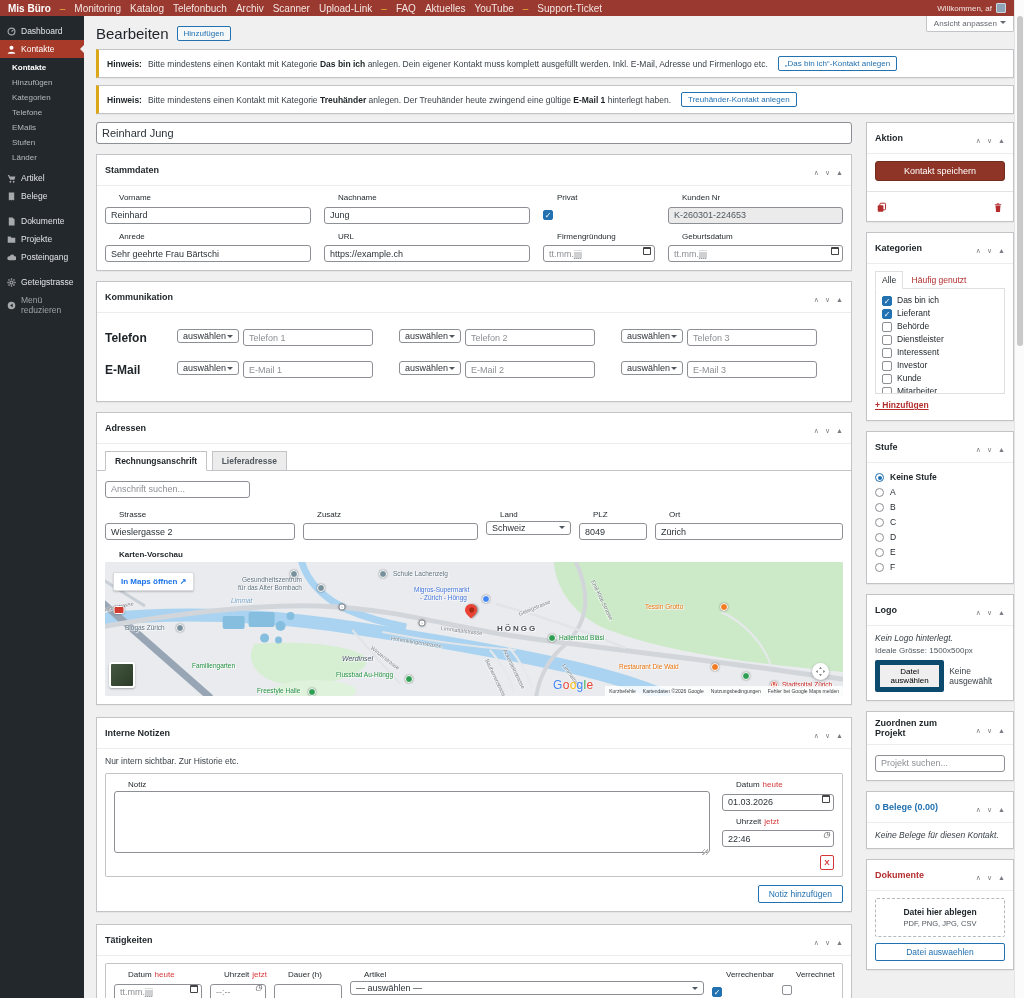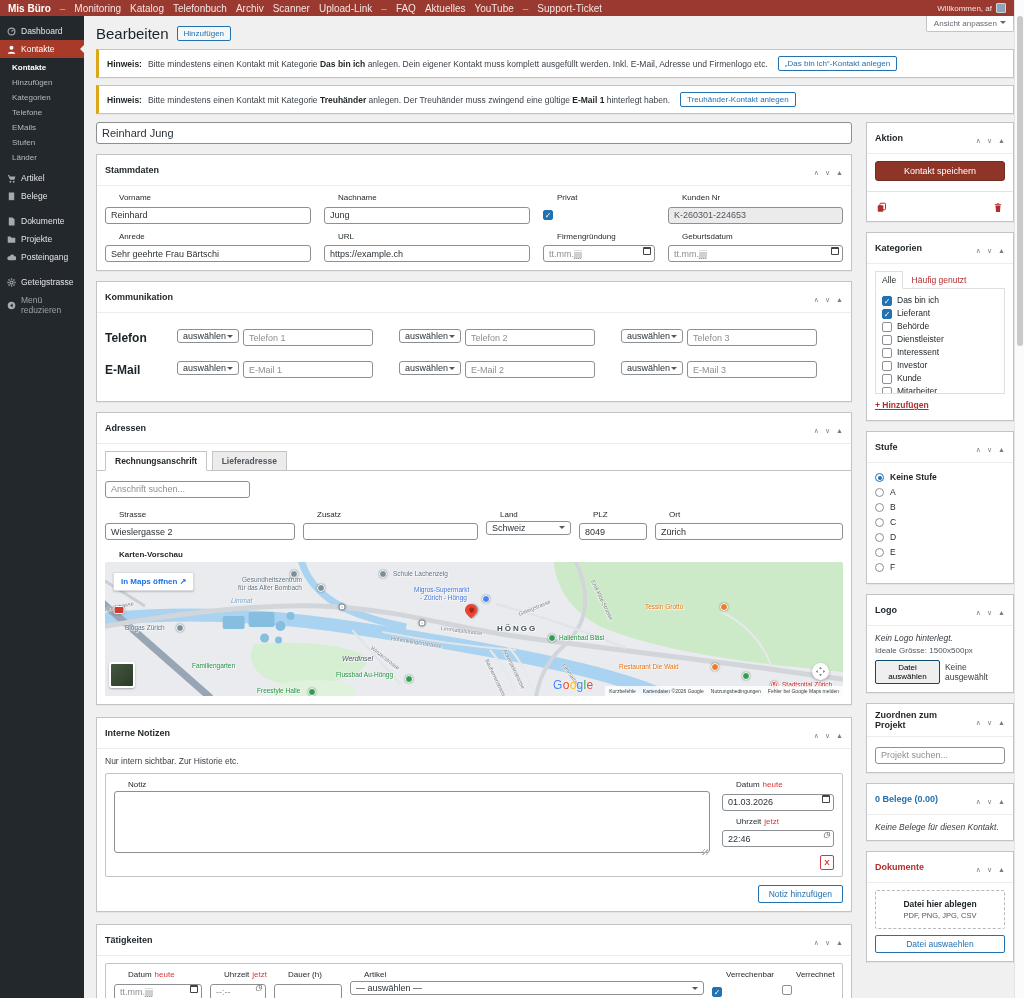--- a/index.html
+++ b/index.html
@@ -123,21 +123,21 @@
   .cat-tab.active{border:1px solid #dfdfdf;border-bottom-color:#fff;background:#fff;color:#1d2327;text-align:center;}
   .cat-tab.link{color:var(--red);}
   .cat-list{border:1px solid #dfdfdf;padding:5px 6px;height:106px;overflow:hidden;}
   .cat-item{display:flex;align-items:center;gap:5px;font-size:8.5px;line-height:13px;}
   .add-link{display:inline-block;margin-top:6px;font-size:8.5px;font-weight:bold;color:var(--red);text-decoration:underline;cursor:pointer;}
   .st-item{display:flex;align-items:center;gap:6px;font-size:8.5px;line-height:15px;}
   .st-item.sel{font-weight:bold;}
   .logo-empty{font-size:8.5px;font-style:italic;color:#3c434a;margin-bottom:3px;}
   .logo-size{font-size:8px;color:#50575e;margin-bottom:5px;}
   .file-row{display:flex;align-items:center;gap:5px;font-size:8.5px;color:#3c434a;}
-  .file-btn{background:#efefef;border:1px solid #0c4a6e;border-radius:2px;font-size:8px;padding:2px 5px;cursor:pointer;}
+  .file-btn{background:#efefef;border:5px solid #0c4a6e;border-radius:2px;font-size:8px;padding:2px 5px;cursor:pointer;}
   .belege-empty{font-size:8.5px;font-style:italic;color:#3c434a;}
   .dropzone{border:1px dashed #b5b8bc;border-radius:2px;text-align:center;padding:8px 4px;}
   .dz-t{font-size:8.5px;font-weight:bold;} .dz-f{font-size:7.5px;color:#50575e;margin-top:2px;}
   .dz-btn{display:block;width:100%;margin-top:6px;font-size:8.5px;color:var(--accent);background:#fff;border:1px solid var(--accent);border-radius:2px;padding:3px 0;cursor:pointer;text-align:center;}
   
   #scrollbar{position:absolute;top:0;right:0;width:10px;height:998px;background:#fbfbfb;border-left:1px solid #e4e4e4;z-index:60;}
   #scrollbar .thumb{position:absolute;top:16px;left:1.5px;width:6px;height:330px;background:#c9c9c9;border-radius:3px;}
 </style>
 </head>
 <body>
@@ -254,21 +254,21 @@
   </div>
 
   <div class="notice">
     <span style="white-space:nowrap;"><b>Hinweis:</b></span>
     <span><span>Bitte mindestens einen Kontakt mit Kategorie </span><b>Das bin ich</b><span> anlegen. Dein eigener Kontakt muss komplett ausgefüllt werden. Inkl. E-Mail, Adresse und Firmenlogo etc.</span></span>
     <button class="n-btn">„Das bin ich“-Kontakt anlegen</button>
   </div>
 
   <div class="notice">
     <span style="white-space:nowrap;"><b>Hinweis:</b></span>
-    <span><span>Bitte mindestens einen Kontakt mit Kategorie </span><b>Treuhänder</b><span> anlegen. Der Treuhänder muss zwingend eine gültige </span><b>E-Mail 1</b><span> hinterlegt haben.</span></span>
+    <span><span>Bitte mindestens einen Kontakt mit Kategorie </span><b>Treuhänder</b><span> anlegen. Der Treuhänder heute zwingend eine gültige </span><b>E-Mail 1</b><span> hinterlegt haben.</span></span>
     <button class="n-btn">Treuhänder-Kontakt anlegen</button>
   </div>
 
   <div id="cols">
     <div id="maincol">
 
       <input class="t" style="height: 22px; font-size: 11px; margin-bottom: 10px;" value="Reinhard Jung">
 
       
       <section class="postbox">

